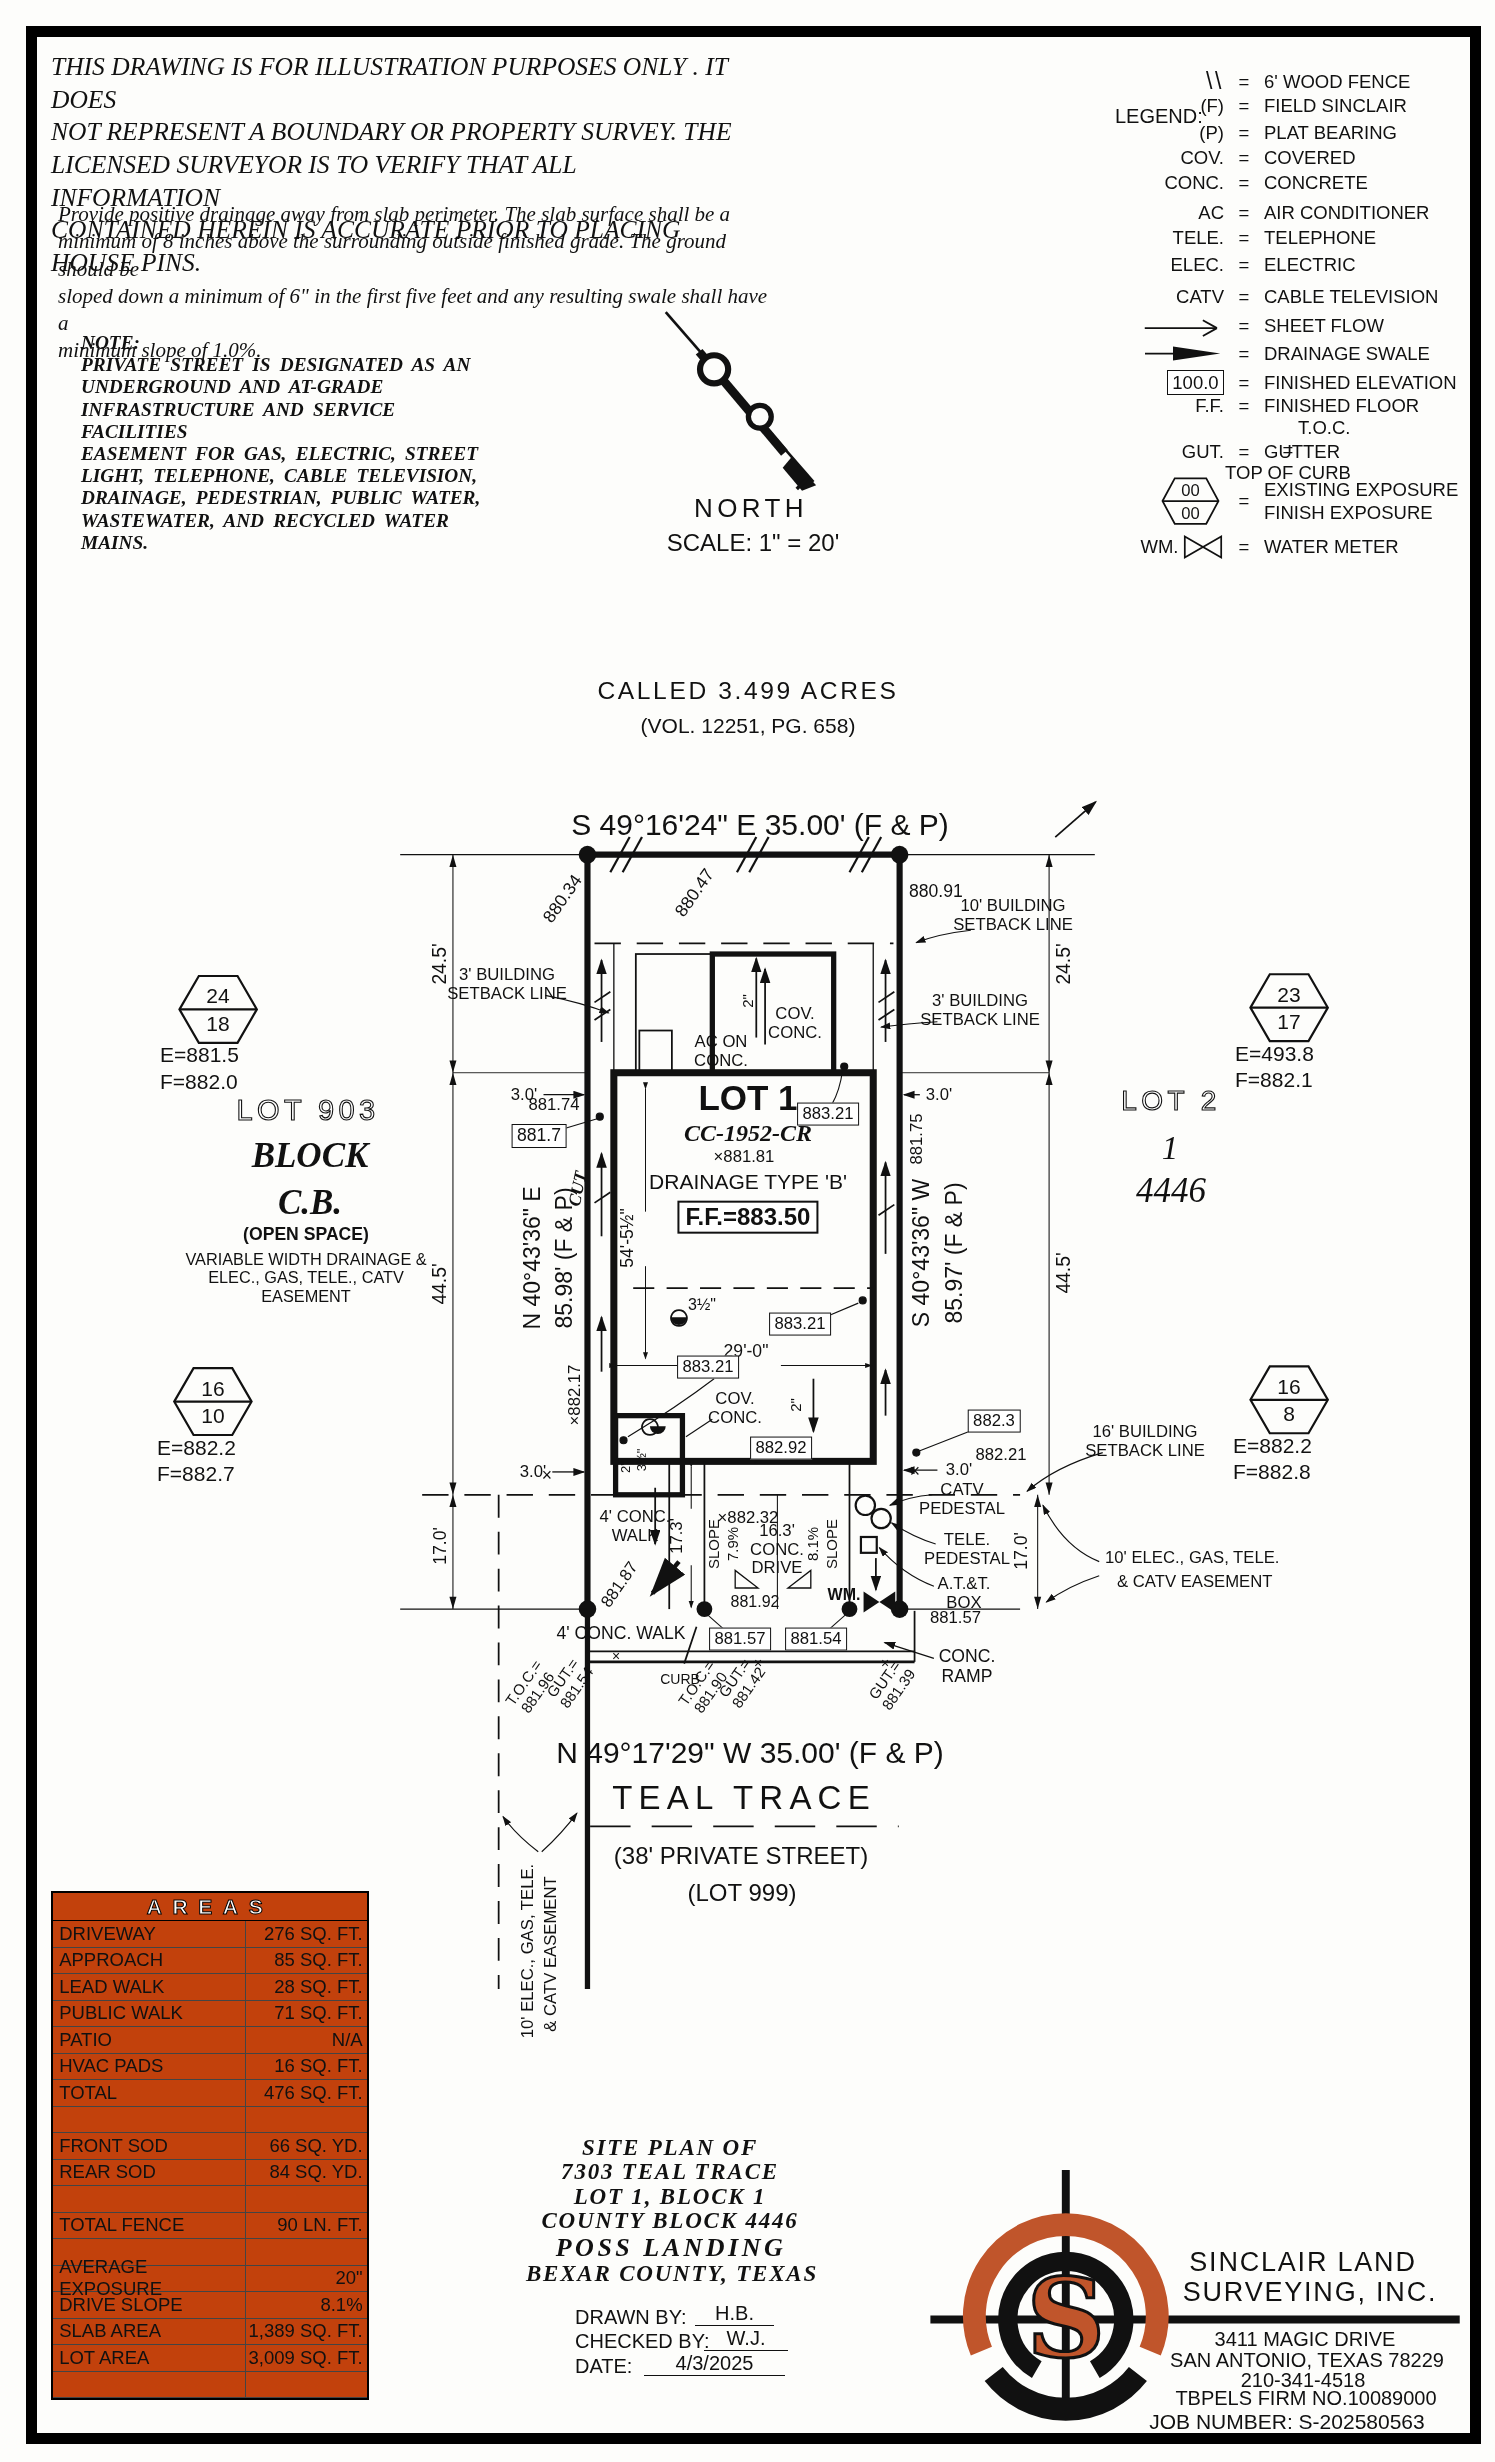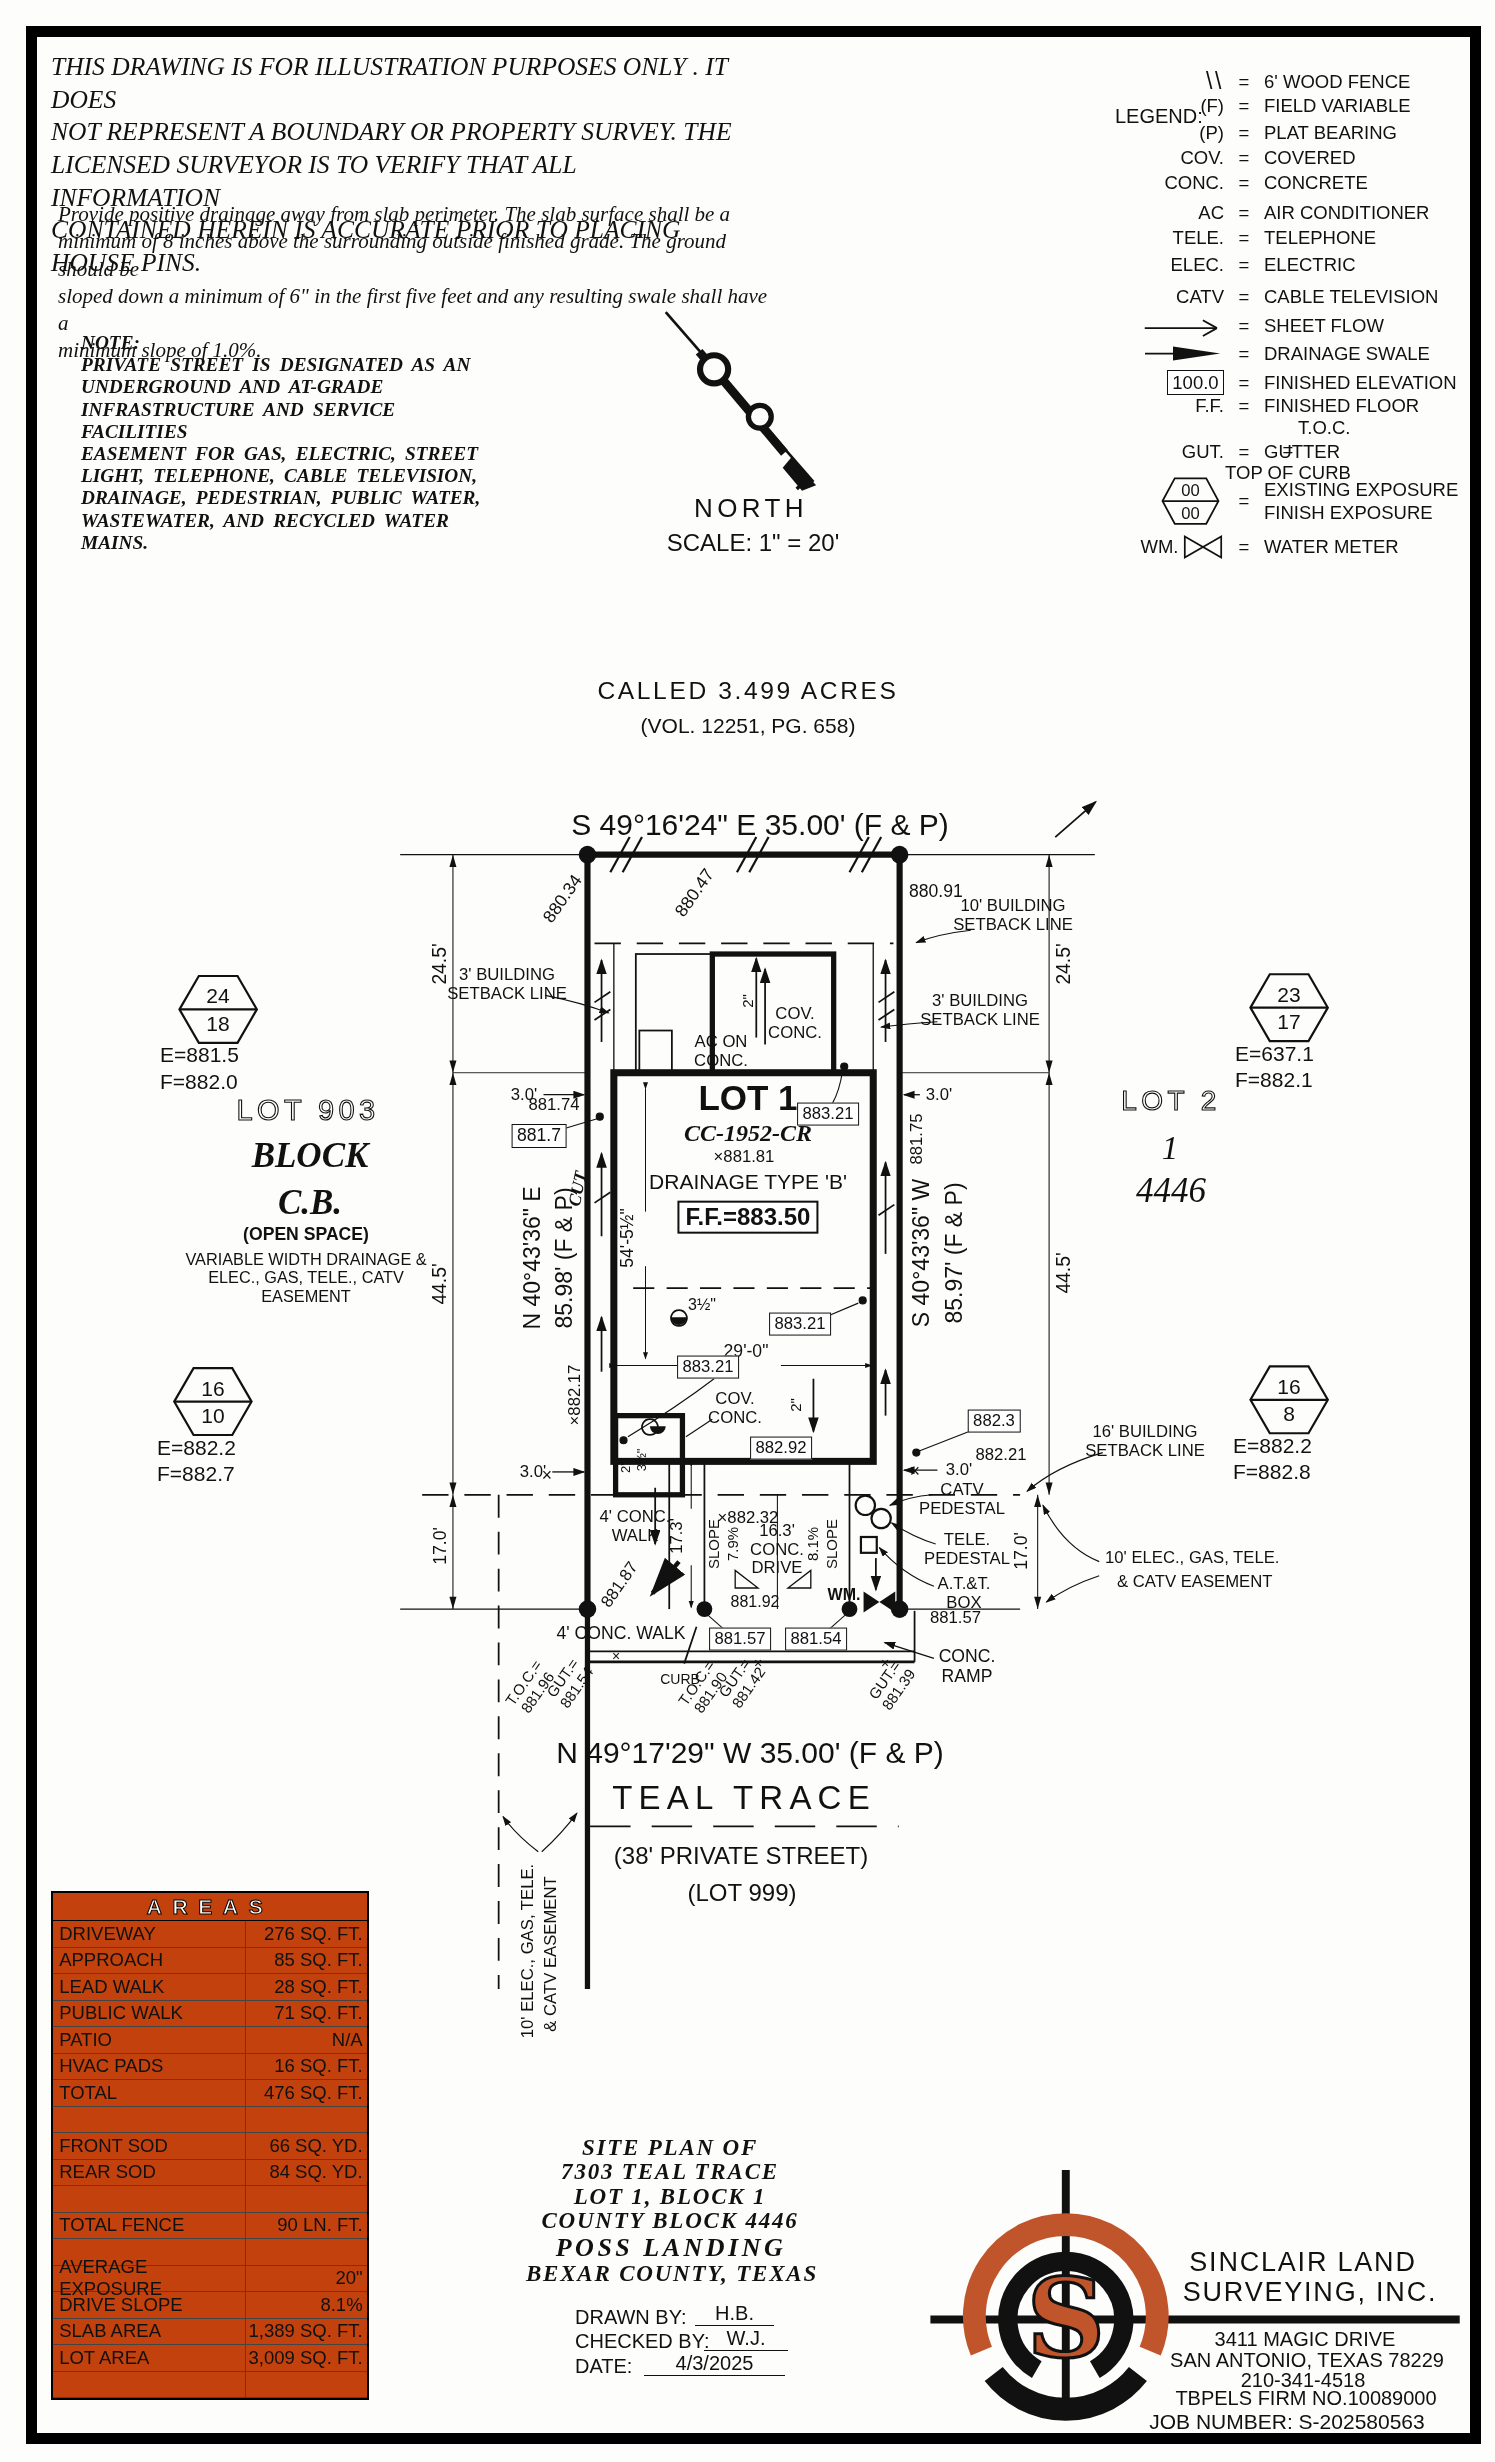--- a/index.html
+++ b/index.html
@@ -275,21 +275,21 @@
             <span style="font-size: 23px; letter-spacing: 2.6px;">\\</span>
           </div>
           <div class="lg-eq">=</div>
           <div class="lg-lab">6' WOOD FENCE</div>
         </div>
         <div class="lg-row" style="top: 41px;">
           <div class="lg-sym">
             <span>(F)</span>
           </div>
           <div class="lg-eq">=</div>
-          <div class="lg-lab">FIELD VARIABLE</div>
+          <div class="lg-lab">FIELD SINCLAIR</div>
         </div>
         <div class="lg-row" style="top: 68px;">
           <div class="lg-sym">
             <span>(P)</span>
           </div>
           <div class="lg-eq">=</div>
           <div class="lg-lab">PLAT BEARING</div>
         </div>
         <div class="lg-row" style="top: 93px;">
           <div class="lg-sym">
@@ -477,21 +477,21 @@
       <div class="plbl bold" style="left: 306px; top: 1235px; font-size: 17.6px; transform: translate(-50%, -50%) rotate(0deg);">(OPEN SPACE)</div>
       <div class="plbl" style="left: 306px; top: 1277px; font-size: 16.3px; transform: translate(-50%, -50%) rotate(0deg);">VARIABLE WIDTH DRAINAGE &amp;
 ELEC., GAS, TELE., CATV
 EASEMENT</div>
       <div class="plbl" style="left: 213px; top: 1389px; font-size: 21px; transform: translate(-50%, -50%) rotate(0deg);">16</div>
       <div class="plbl" style="left: 213px; top: 1416px; font-size: 21px; transform: translate(-50%, -50%) rotate(0deg);">10</div>
       <div class="plbl an-l" style="left: 157px; top: 1448px; font-size: 21px; transform: translate(0px, -50%) rotate(0deg);">E=882.2</div>
       <div class="plbl an-l" style="left: 157px; top: 1474px; font-size: 21px; transform: translate(0px, -50%) rotate(0deg);">F=882.7</div>
       <div class="plbl" style="left: 1289px; top: 995px; font-size: 21px; transform: translate(-50%, -50%) rotate(0deg);">23</div>
       <div class="plbl" style="left: 1289px; top: 1022px; font-size: 21px; transform: translate(-50%, -50%) rotate(0deg);">17</div>
-      <div class="plbl an-l" style="left: 1235px; top: 1054px; font-size: 21px; transform: translate(0px, -50%) rotate(0deg);">E=637.1</div>
+      <div class="plbl an-l" style="left: 1235px; top: 1054px; font-size: 21px; transform: translate(0px, -50%) rotate(0deg);">E=493.8</div>
       <div class="plbl an-l" style="left: 1235px; top: 1080px; font-size: 21px; transform: translate(0px, -50%) rotate(0deg);">F=882.1</div>
       <div class="plbl outline" style="left: 1171px; top: 1101px; font-size: 28px; transform: translate(-50%, -50%) rotate(0deg);">LOT 2</div>
       <div class="plbl serifbi" style="left: 1170px; top: 1148px; font-size: 33px; transform: translate(-50%, -50%) rotate(0deg);">1</div>
       <div class="plbl serifbi" style="left: 1171px; top: 1191px; font-size: 35px; transform: translate(-50%, -50%) rotate(0deg);">4446</div>
       <div class="plbl" style="left: 1289px; top: 1387px; font-size: 21px; transform: translate(-50%, -50%) rotate(0deg);">16</div>
       <div class="plbl" style="left: 1289px; top: 1414px; font-size: 21px; transform: translate(-50%, -50%) rotate(0deg);">8</div>
       <div class="plbl an-l" style="left: 1233px; top: 1446px; font-size: 21px; transform: translate(0px, -50%) rotate(0deg);">E=882.2</div>
       <div class="plbl an-l" style="left: 1233px; top: 1472px; font-size: 21px; transform: translate(0px, -50%) rotate(0deg);">F=882.8</div>
       <div class="plbl" style="left: 440px; top: 1284px; font-size: 19.3px; transform: translate(-50%, -50%) rotate(-90deg);">44.5'</div>
       <div class="plbl" style="left: 1064px; top: 1273px; font-size: 19.3px; transform: translate(-50%, -50%) rotate(-90deg);">44.5'</div>

